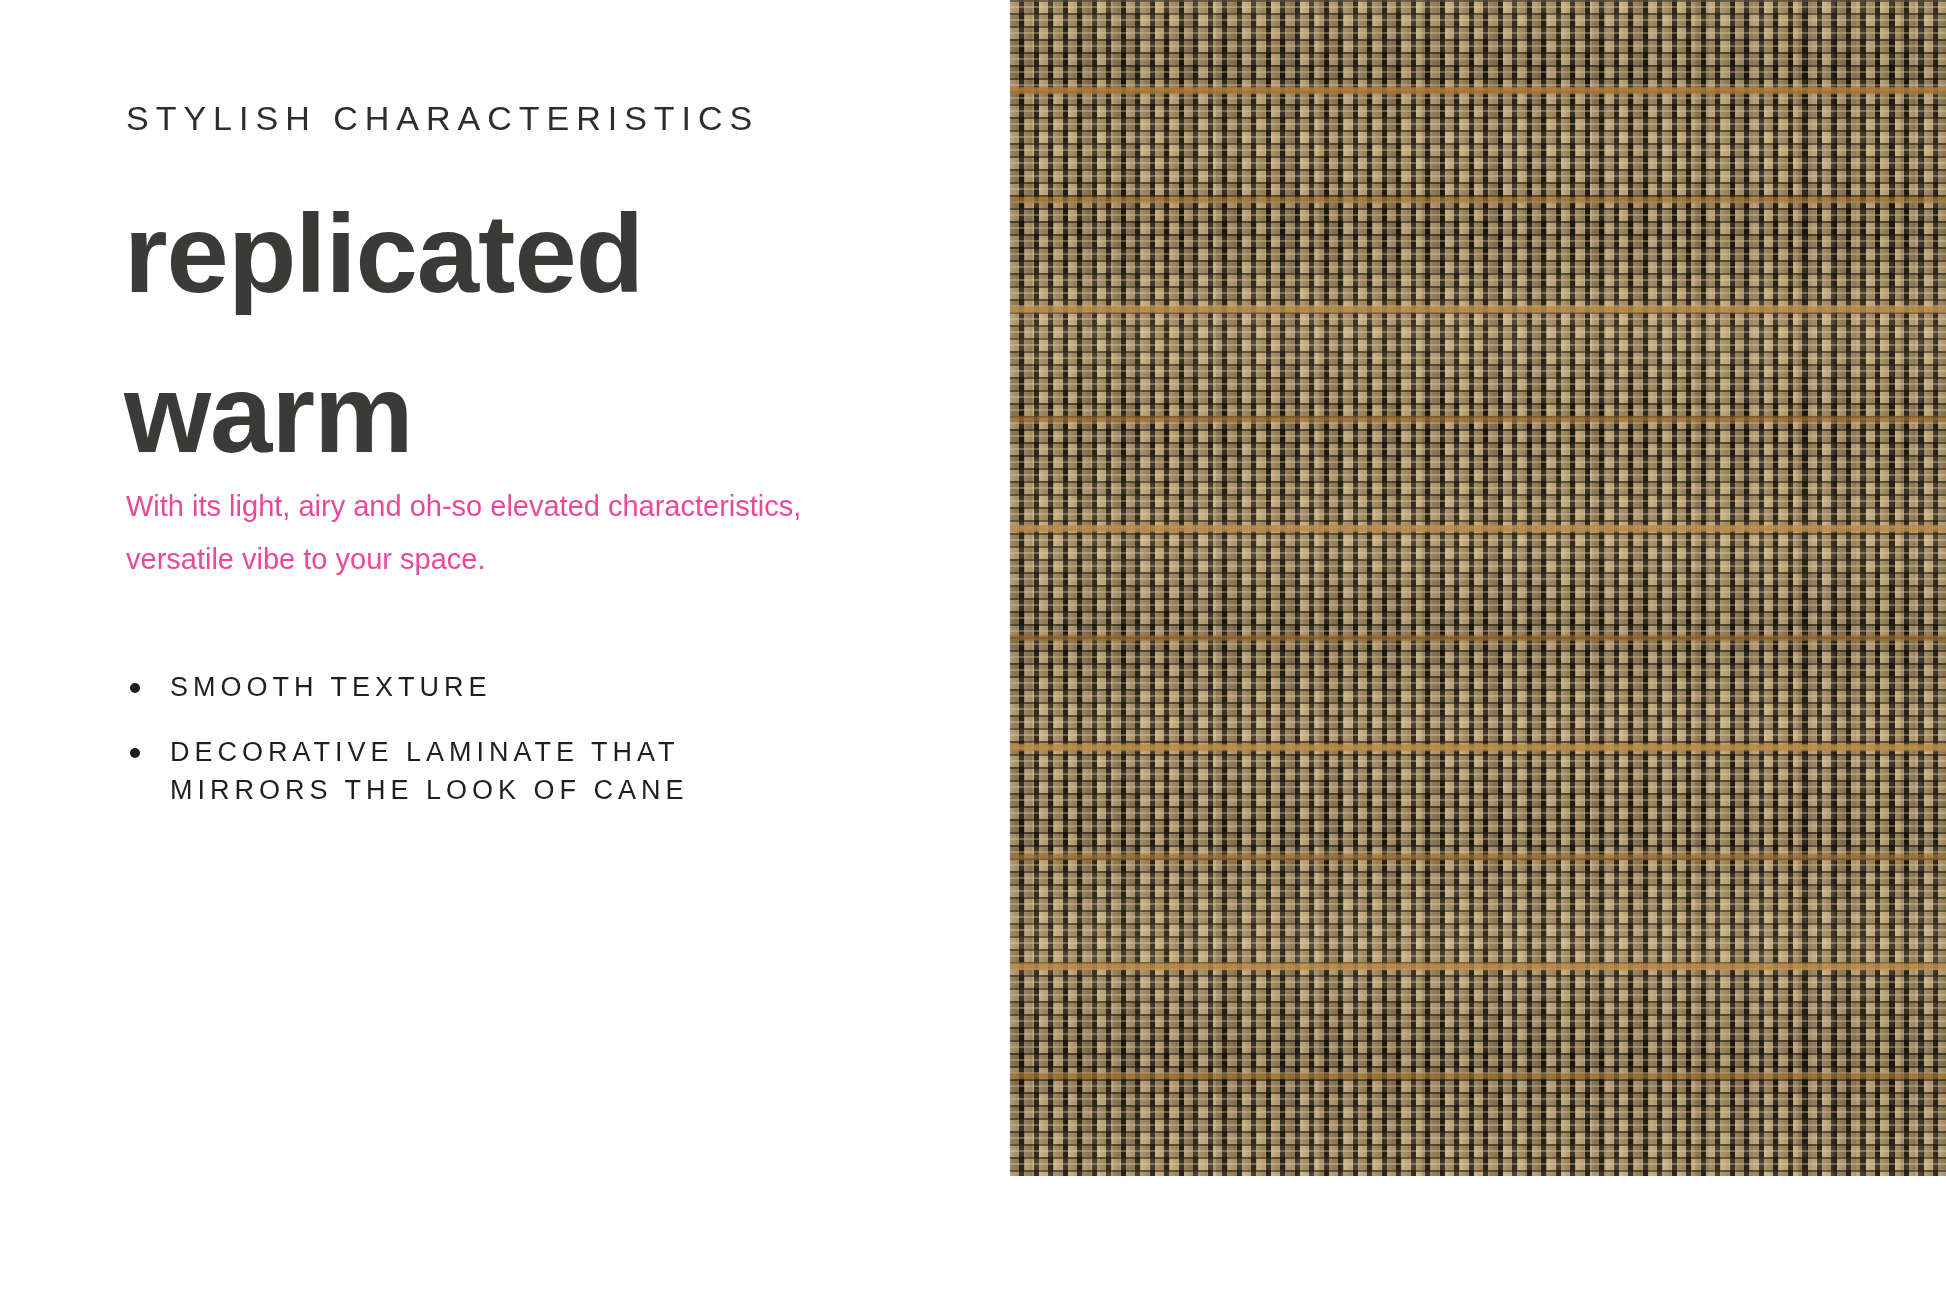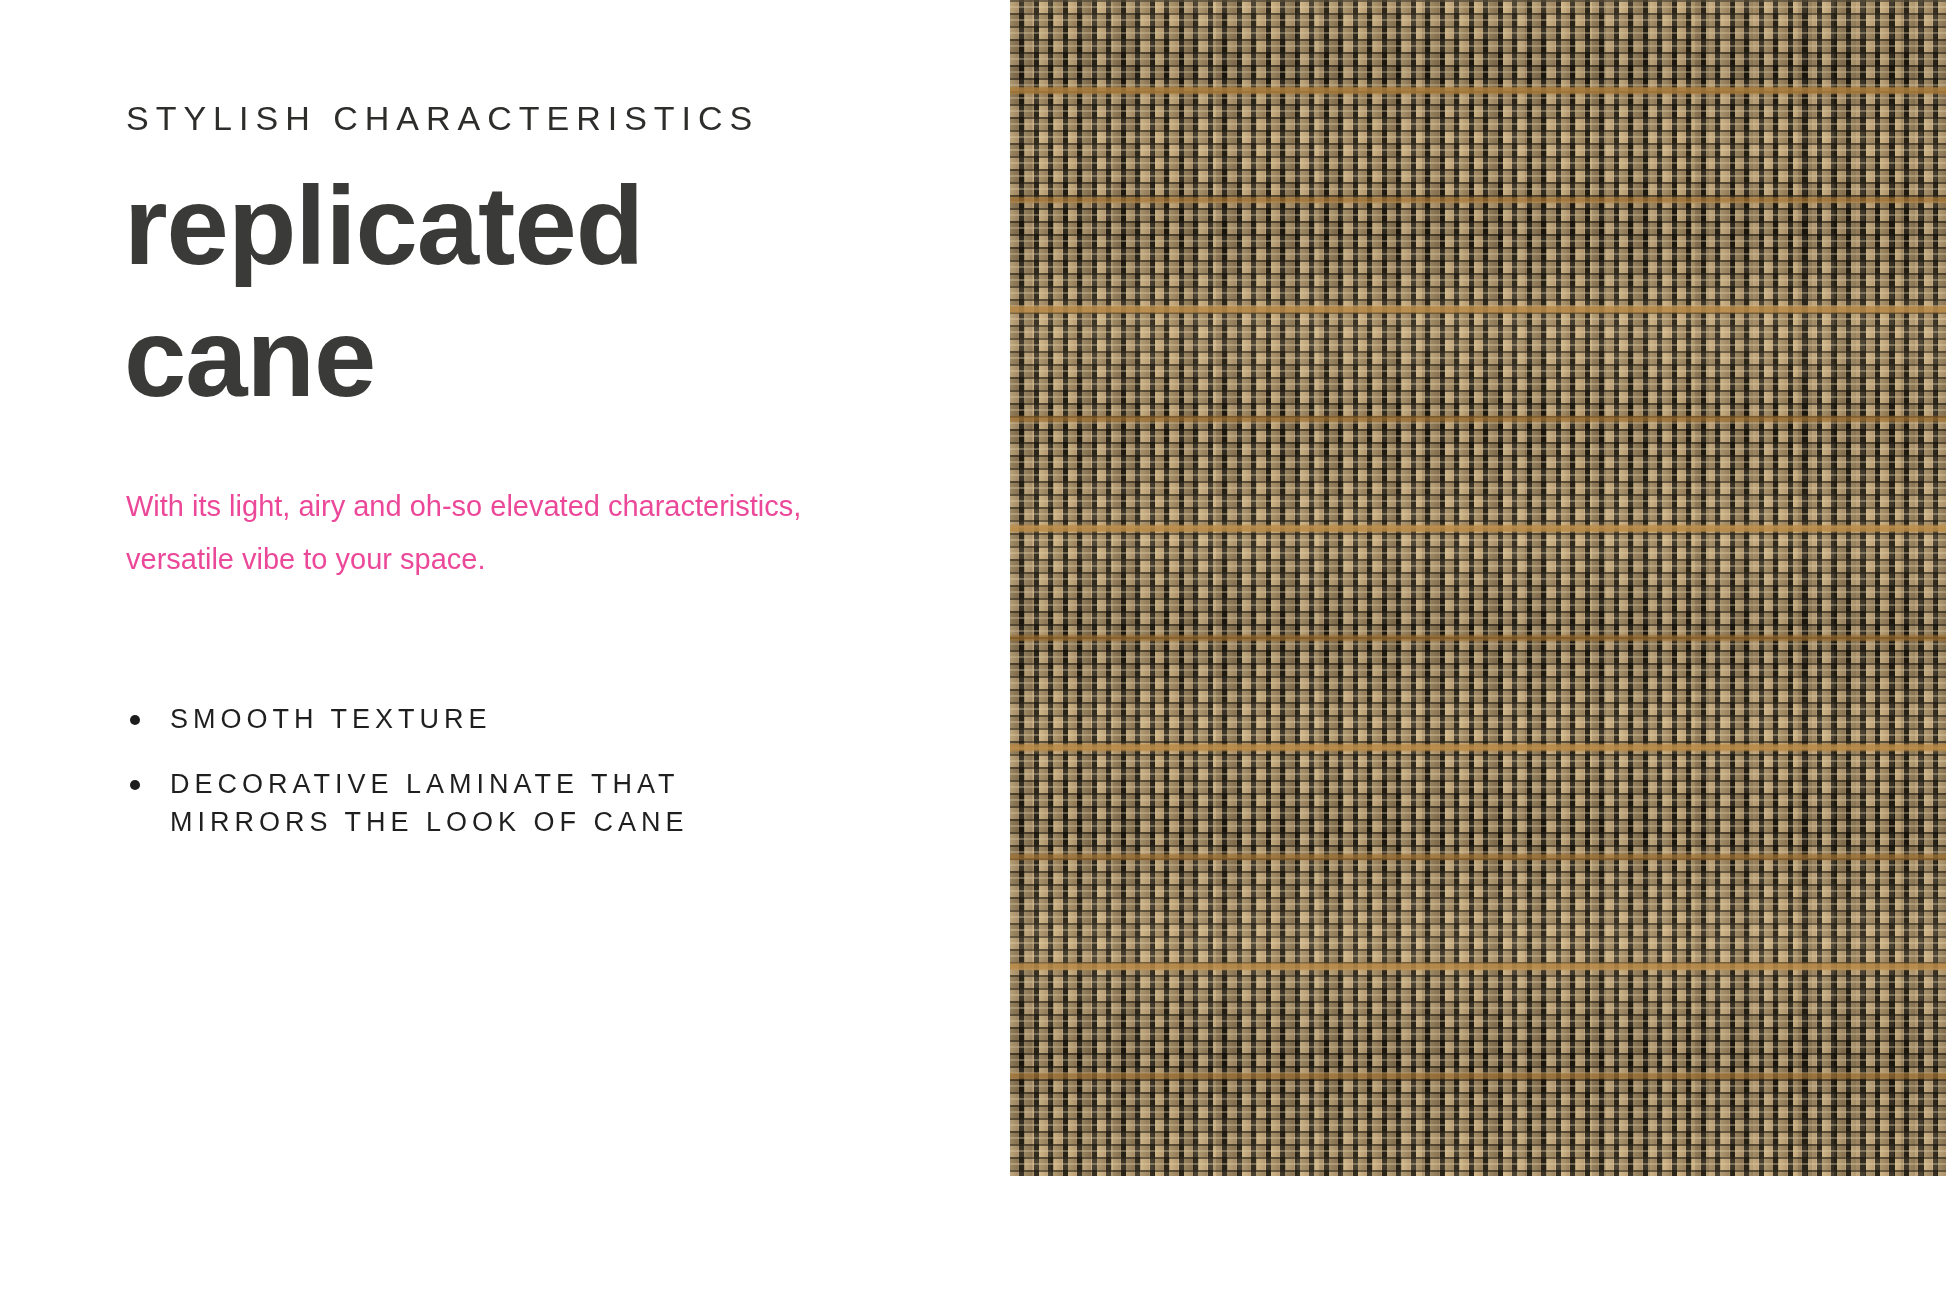--- a/index.html
+++ b/index.html
@@ -39,37 +39,37 @@
   .headline {
     position: absolute;
     left: 124px;
     top: 160px;
     font-size: 112px;
     line-height: 132px;
     font-weight: 700;
     letter-spacing: -1px;
     color: #3a3a38;
   }
-  .headline .line { display: block; }
+  .headline .line { display: block; margin-top: 28px; }
 
   .intro {
     position: absolute;
     left: 126px;
     top: 480px;
     font-size: 29px;
     line-height: 53px;
     font-weight: 400;
     color: #ec4899;
   }
   .intro .line { display: block; white-space: nowrap; }
 
   .feature-list {
     position: absolute;
     left: 126px;
-    top: 700px;
+    top: 668px;
     list-style: none;
     width: 640px;
   }
   .feature-list li {
     display: flex;
     align-items: flex-start;
     margin-bottom: 27px;
     padding-left: 4px;
   }
   .bullet-dot {
@@ -141,21 +141,21 @@
 <body>
 
 <div class="page">
 
   <div class="panel-left">
 
     <div class="eyebrow">STYLISH CHARACTERISTICS</div>
 
     <h1 class="headline">
       <span class="line">replicated</span>
-      <span class="line">cane</span>
+      <span class="line">warm</span>
     </h1>
 
     <p class="intro">
       <span class="line">With its light, airy and oh-so elevated characteristics,</span>
       <span class="line">versatile vibe to your space.</span>
     </p>
 
     <ul class="feature-list">
       <li>
         <span class="bullet-dot"></span>

